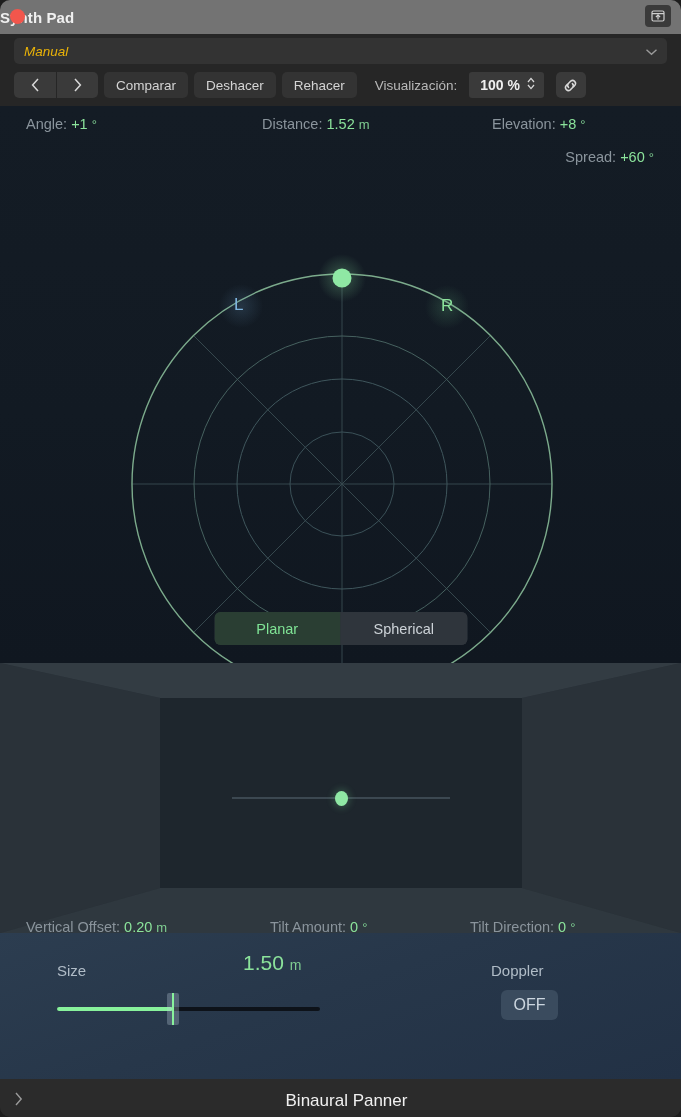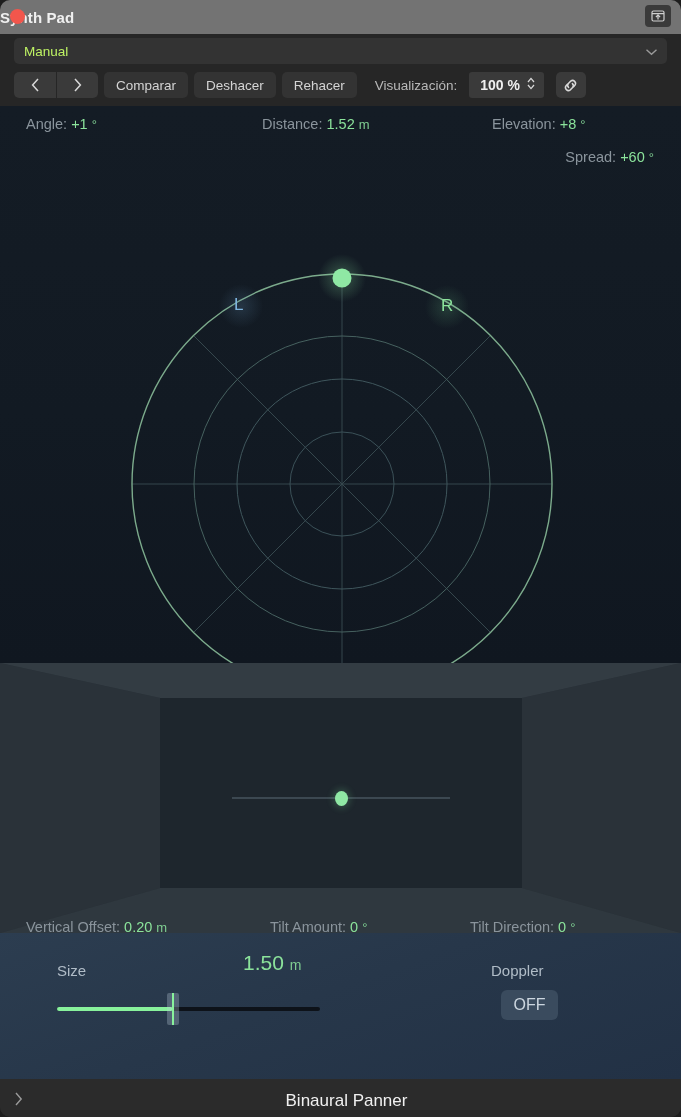--- a/index.html
+++ b/index.html
@@ -43,21 +43,21 @@
   
   .toolbar { background: #262626; padding: 4px 14px 8px 14px; }
   .preset-select {
     position: relative;
     height: 26px; border-radius: 5px;
     background: #333333;
     display: flex; align-items: center;
     padding: 0 10px;
     margin-bottom: 8px;
   }
-  .preset-select .label { font-size: 13.5px; color: #bef264; }
+  .preset-select .label { font-size: 13.5px; color: #eab308; font-style: italic; }
   .preset-select .chev {
     position: absolute; right: 9px; top: 50%; transform: translateY(-50%);
   }
   .toolrow { display: flex; align-items: center; gap: 6px; }
   .navgroup {
     display: flex; background: #3a3a3a; border-radius: 5px; overflow: hidden;
     height: 26px;
   }
   .navgroup > div {
     width: 42px; display: flex; align-items: center; justify-content: center;
@@ -319,20 +319,24 @@
         <circle cx="447" cy="201" r="22" fill="url(#spkGlowR)"></circle>
 
         <circle cx="342" cy="172" r="24" fill="url(#dotGlow)"></circle>
         <circle cx="342" cy="172" r="9.5" fill="#8fe8a4"></circle>
       </svg>
 
       <div style="position:absolute;left:234px;top:189px;font-size:17px;color:#7fb6e0;">L</div>
       <div style="position:absolute;left:441px;top:190px;font-size:17px;color:#8be39b;">R</div>
     </div>
 
+    <div class="mode-toggle">
+      <div class="on">Planar</div>
+      <div class="off">Spherical</div>
+    </div>
   </div>
 
   <div class="room-section">
     <svg width="681" height="270" viewBox="0 0 681 270" style="position:absolute;left:0;top:0;">
       <rect x="0" y="0" width="681" height="270" fill="#2c343b"></rect>
 
       <polygon points="0,0 681,0 522,35 160,35" fill="#333c43"></polygon>
 
       <polygon points="0,270 160,225 522,225 681,270" fill="#2f383f"></polygon>
 

